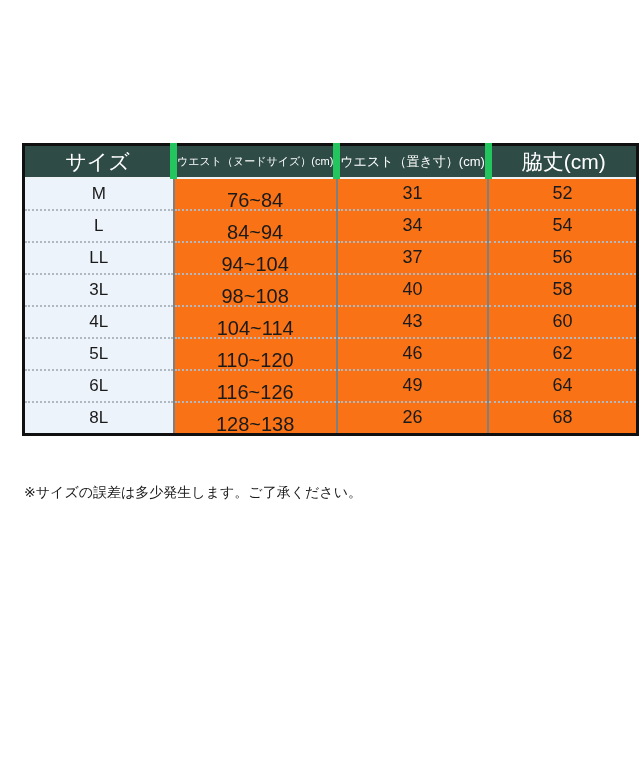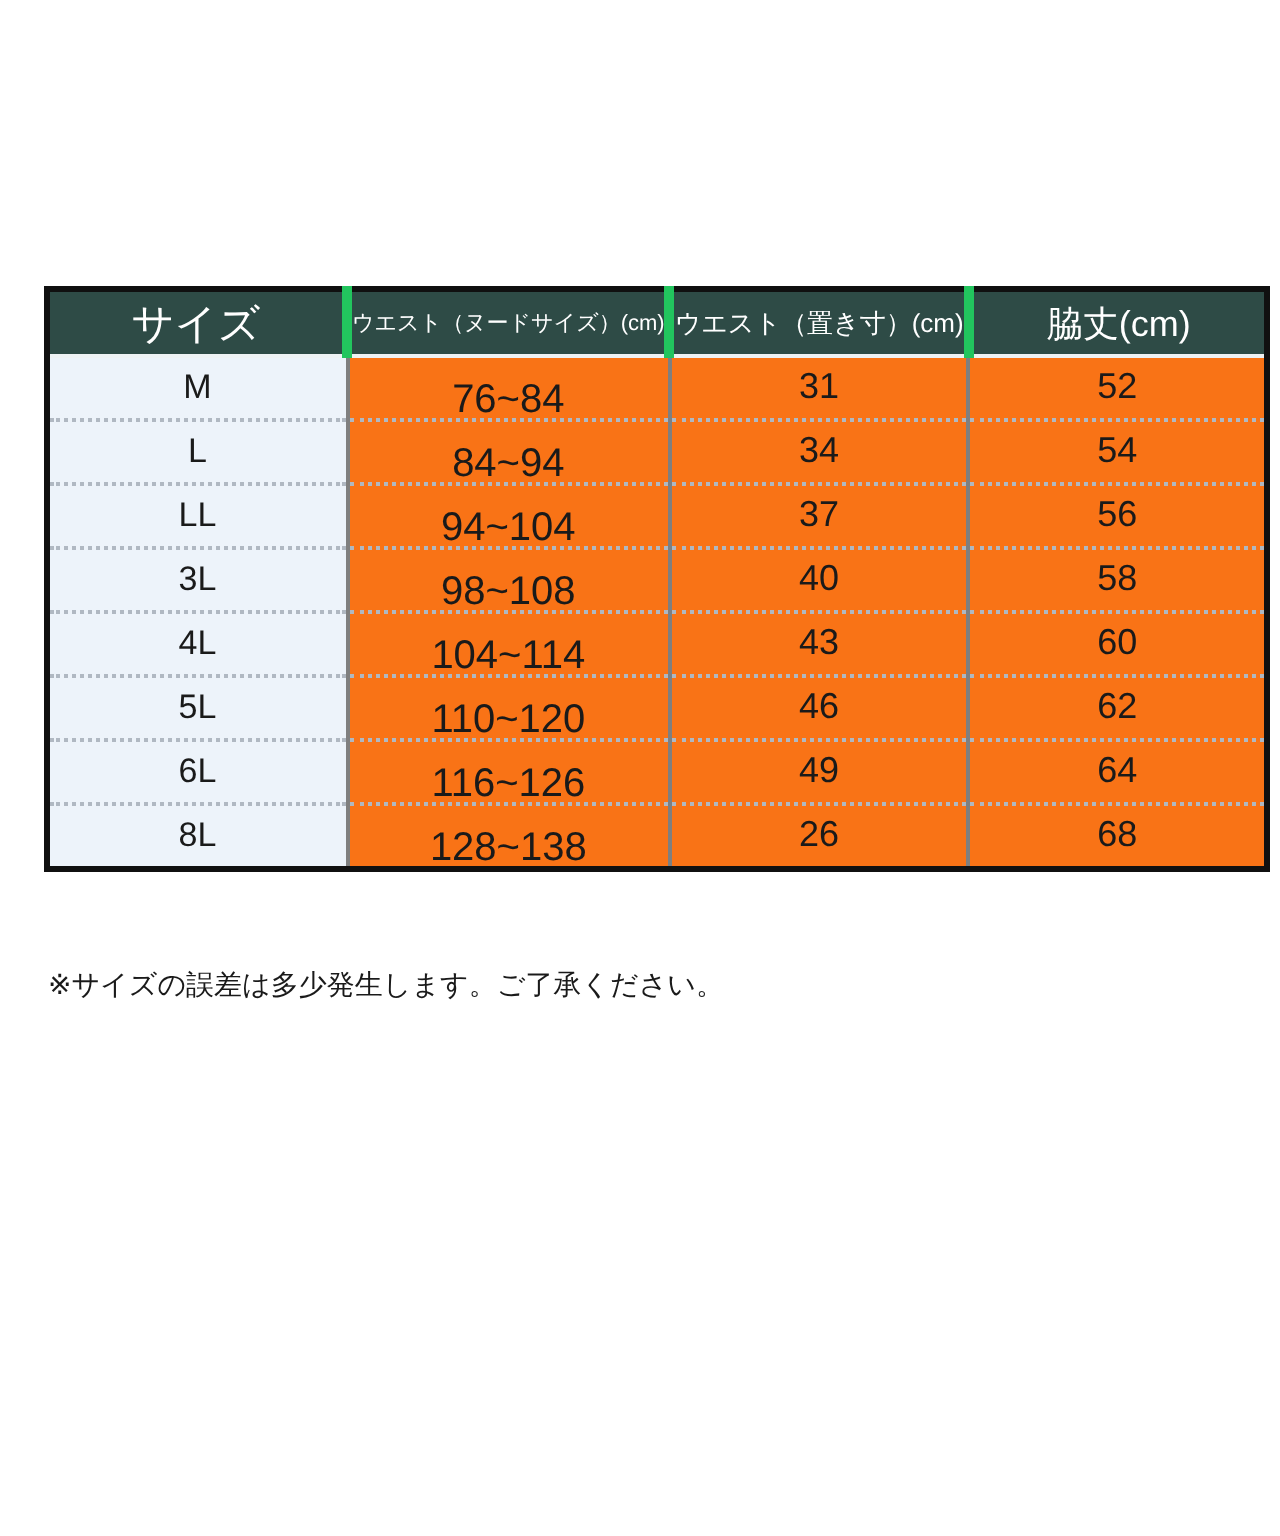--- a/index.html
+++ b/index.html
@@ -25,30 +25,30 @@
     border: 3px solid var(--outer-border, #101010);
   }
   thead th {
     background: var(--header-bg, #2e4b46);
     color: var(--header-text, #ffffff);
     font-weight: normal;
     height: 31px;
     padding: 0;
     text-align: center;
     vertical-align: middle;
-    border-left: 5px solid #22c55e;
+    border-left: 7px solid #22c55e;
     border-bottom: 2px solid #eef2f4;
     overflow: hidden;
     white-space: nowrap;
   }
   thead th:first-child { border-left: none; }
   th.h0 { font-size: 21px; margin-top: 45px; }
   th.h1 { font-size: 11px; }
   th.h2 { font-size: 13px; }
-  th.h3 { font-size: 18px; }
+  th.h3 { font-size: 21px; }
 
   tbody td {
     height: 30px;
     padding: 0;
     text-align: center;
     vertical-align: middle;
     font-size: 18px;
     color: var(--body-text, #1a1a1a);
     border-left: 2px solid var(--column-divider, #7f7f7f);
     border-top: 2px dotted var(--row-divider-dotted, #b0b8c2);

